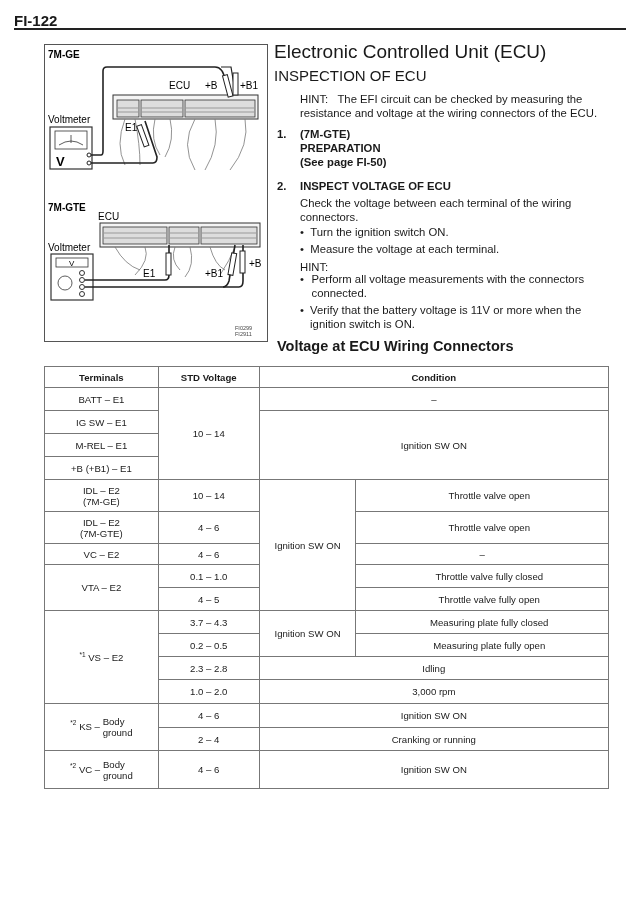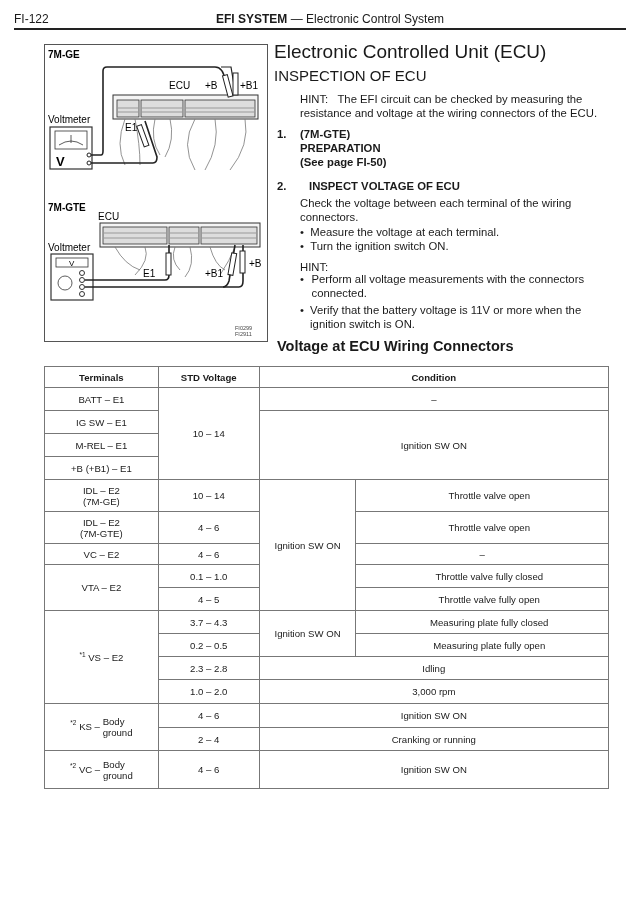--- a/index.html
+++ b/index.html
@@ -1,18 +1,18 @@
 <!DOCTYPE html>
 <html><head>
 <meta charset="utf-8">
 <style>
   html, body { margin:0; padding:0; background:#fff; }
   body { width:640px; height:904px; position:relative; overflow:hidden; font-family:"Liberation Sans", sans-serif; color:#1a1a1a; }
   .hdr { position:absolute; left:14px; top:8px; width:612px; height:20px; border-bottom:2px solid #222; }
-  .hdr .pg { position:absolute; left:0; top:4px; font-size:12px; font-weight:normal; }
+  .hdr .pg { position:absolute; left:0; top:4px; font-size:15px; font-weight:bold; }
   .hdr .title { position:absolute; left:202px; top:4px; font-size:12px; }
   .hdr .title b { font-weight:bold; }
   .fig { position:absolute; left:44px; top:44px; width:222px; height:296px; border:1px solid #555; }
   .fig svg { position:absolute; left:0; top:0; }
   .h1 { position:absolute; left:274px; top:41px; font-size:19px; font-weight:normal; white-space:nowrap; }
   .h2 { position:absolute; left:274px; top:67px; font-size:15px; font-weight:normal; }
   .txt { position:absolute; font-size:11.3px; line-height:14px; }
   .bold { font-weight:bold; }
   .h3 { position:absolute; left:277px; top:338px; font-size:14.5px; font-weight:bold; }
   table.vt { position:absolute; left:44px; top:366px; width:565px; border-collapse:collapse; font-size:9.6px; }
@@ -20,21 +20,20 @@
   table.vt th { font-weight:bold; height:20px; font-size:9.6px; }
   table.vt td.left { text-align:center; padding-left:14px; }
   sup { font-size:6.5px; }
   .bg { display:inline-block; vertical-align:middle; text-align:left; line-height:11px; font-size:9.6px; }
 </style>
 </head>
 <body>
 
 <div class="hdr">
   <span class="pg">FI-122</span>
-  <span class="title"><b>EFI SYSTEM</b> <span>—</span> <span>Electronic Control System</span></span>
 </div>
 
 <div class="fig">
   <svg width="222" height="296" viewBox="0 0 222 296">
 
     <text x="3" y="13" font-size="10" font-weight="bold" font-family="Liberation Sans, sans-serif">7M-GE</text>
     <path d="M58,72 L58,26 Q58,22 62,22 L170,22 Q178,22 180,35 L185,48" fill="none" stroke="#222" stroke-width="1.6"></path>
     <path d="M176,22 L186,22 L189,40" fill="none" stroke="#222" stroke-width="1.2"></path>
     <text x="124" y="44" font-size="10" font-family="Liberation Sans, sans-serif">ECU</text>
     <text x="160" y="44" font-size="10" font-family="Liberation Sans, sans-serif">+B</text>
@@ -103,25 +102,25 @@
 </div>
 
 <div class="txt bold" style="left:277px; top:127px;">1.</div>
 <div class="txt bold" style="left:300px; top:127px;">
   <div>(7M-GTE)</div>
   <div>PREPARATION</div>
   <div>(See page FI-50)</div>
 </div>
 
 <div class="txt bold" style="left:277px; top:179px;">2.</div>
-<div class="txt bold" style="left:309px; top:179px;">INSPECT VOLTAGE OF ECU</div>
+<div class="txt bold" style="left:300px; top:179px;">INSPECT VOLTAGE OF ECU</div>
 <div class="txt" style="left:300px; top:196px; width:305px;">Check the voltage between each terminal of the wiring connectors.</div>
 <div class="txt" style="left:300px; top:225px; width:305px;">
+  <div style="margin-bottom:3px;">•&nbsp;&nbsp;<span>Turn the ignition switch ON.</span></div>
   <div>•&nbsp;&nbsp;<span>Measure the voltage at each terminal.</span></div>
-  <div style="margin-bottom:3px;">•&nbsp;&nbsp;<span>Turn the ignition switch ON.</span></div>
 </div>
 <div class="txt" style="left:300px; top:260px;">HINT:</div>
 <div class="txt" style="left:300px; top:272px; width:305px;">
   <div style="display:flex; margin-bottom:3px;">
       <span style="width:13px;">•</span>
       <span>Perform all voltage measurements with the connectors connected.</span>
     </div>
   <div style="display:flex;">
       <span style="width:13px;">•</span>
       <span>Verify that the battery voltage is 11V or more when the ignition switch is ON.</span>

